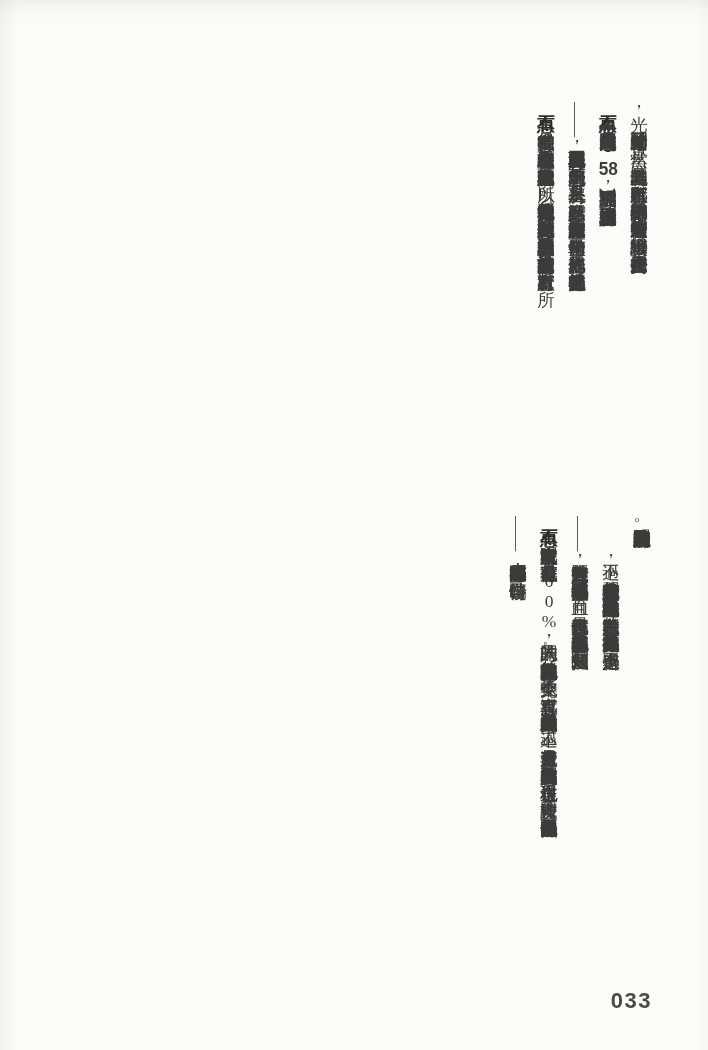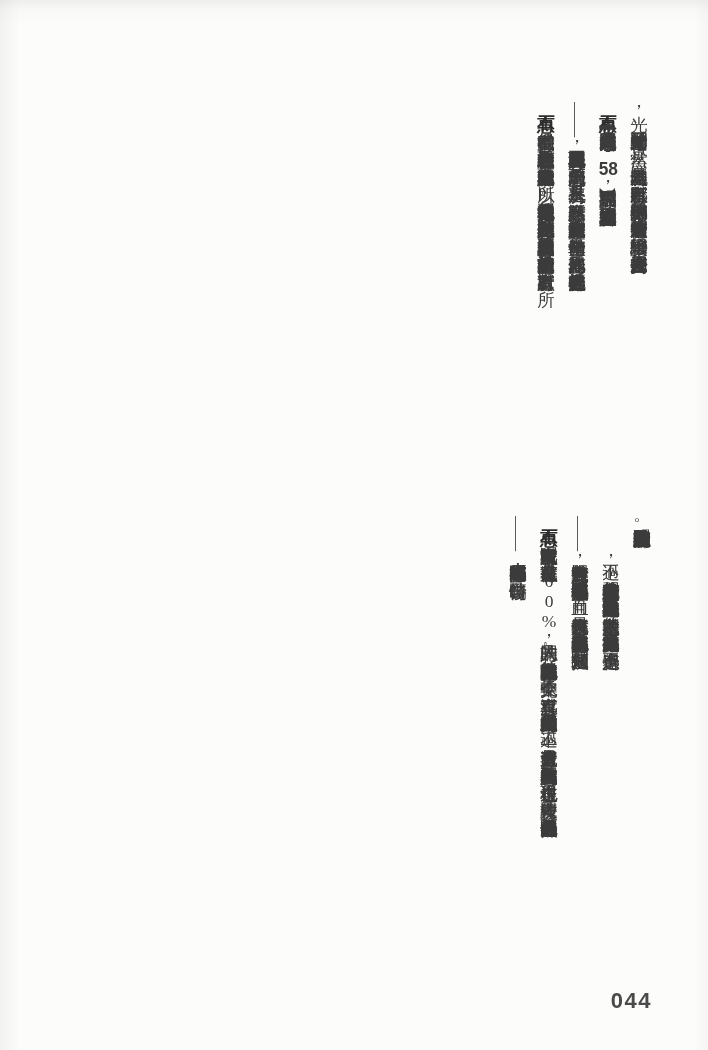--- a/index.html
+++ b/index.html
@@ -86,14 +86,14 @@
       <p>——歷史上出現過的乳房表現真的是五花八門，但老師您筆下的乳房，甚至不只是乳房，雖然有點像廢話，不過您所畫的女體就好像真實存在著，而且整體十分均衡。高光和其他光影效果，感覺大幅提升了乳房的存在感。</p>
       <p><span class="speaker">石惠</span>　我在畫插畫的時候，會思考讀者的視線會停留在畫面的何處，而我最希望讓大家的焦點集中在乳房上。所以，其實我常常不自覺地把乳房的比例畫得太大。尤其是在畫雜誌封面時特別明顯，因為我果然還是想讓更多人看到我的畫，希望能在超商的書架上抓住讀者的目光，對出版社有所貢獻。所</p>
     </div>
   <div id="bottom-block" class="vblock">
       <p>以我總是隨時提醒自己在作畫時強調想給讀者看的部分。</p>
       <p class="indent">不過，雖然有些作家會參考我畫的乳房來練習，但由於我這種表現法的目的是把三次元的東西降維至二次元，所以參考我的畫法，就等於是把二次元的東西畫得更加二次元，感覺不一定合適。</p>
       <p>——完全照抄雖然沒有意義，但像質感和結構等表現手法依然很值得借鑑吧？而且，只模仿部分也沒有意義。因為我認為每個角色都有最適合自己的乳房。關鍵是如何找到它。</p>
       <p><span class="speaker">石惠</span>　以前常常有人對我這麼說呢。像是我以前畫『草莓<span class="up">1</span><span class="up">0</span><span class="up">0</span><span class="up">%</span>』的同人誌時，就常被批評畫出來的乳房就像氣球似的，完全不柔軟，沒有真實感。但當時那已經是我全力畫出來的結果了。不過，我還是會一直努力改進。因為我其實不怎麼喜歡自己的畫。現在也還是一樣。即使被人誇獎，也要隨時保持那只是偶然的觀念。</p>
       <p>——連老師的等級都有那種感覺嗎！時時警惕自己</p>
     </div>
-  <div class="page-number">044</div>
+  <div class="page-number">033</div>
 </div>
 
 </body></html>

